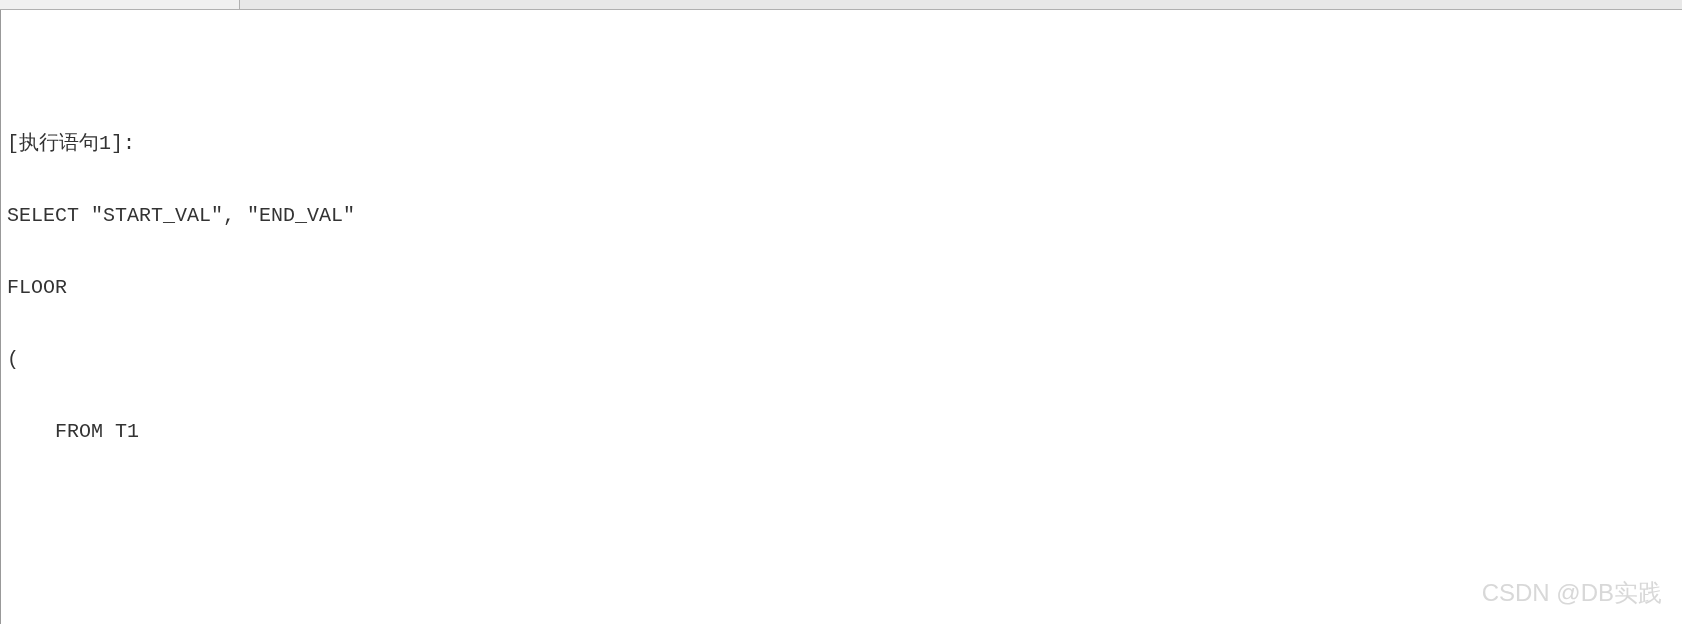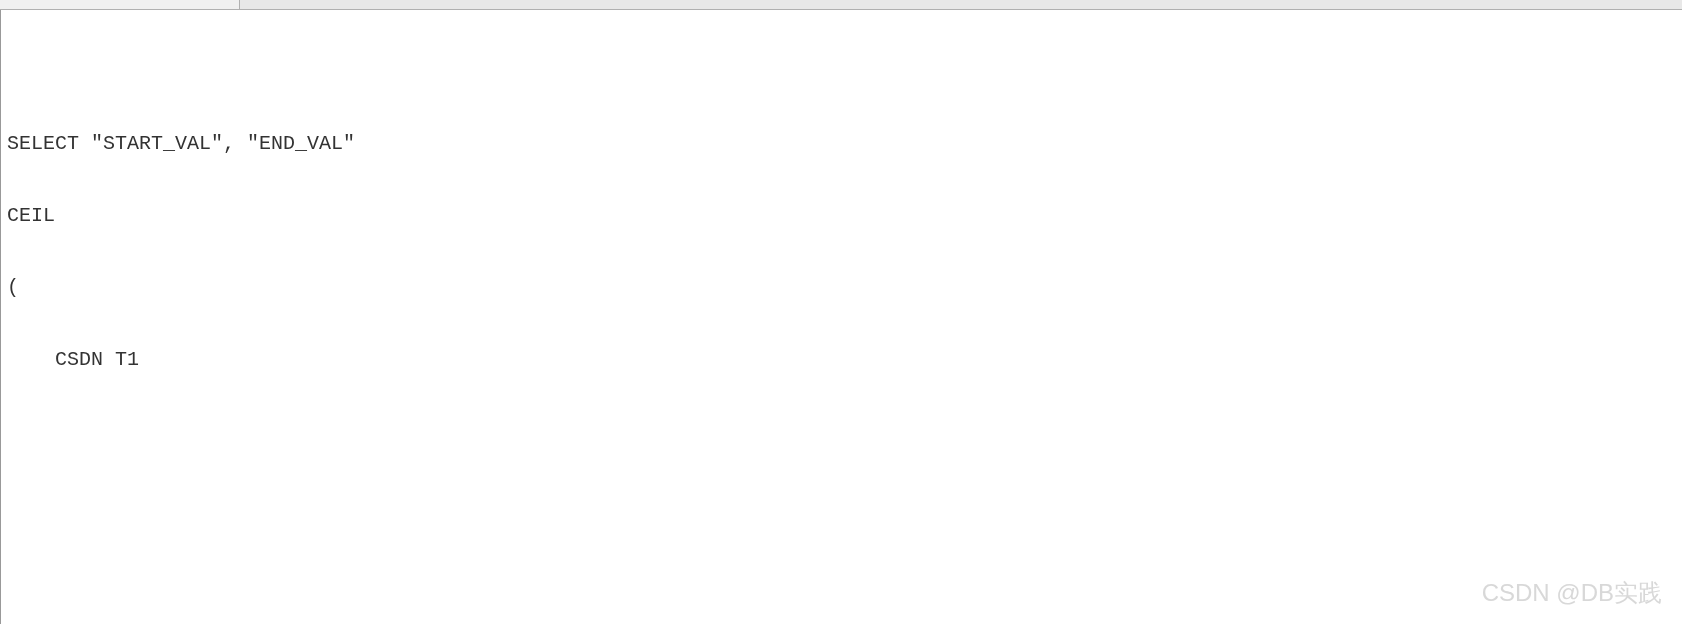--- a/index.html
+++ b/index.html
@@ -53,24 +53,25 @@
   </style>
 </head>
 <body>
 
 <div class="top-bar">
   <div class="top-bar-segment"></div>
 </div>
 
 <div class="content">
 <div class="space-line"></div>
+<div class="line">[执行语句1]:</div>
 <div class="line">SELECT "START_VAL", "END_VAL"</div>
-<div class="line">CEIL</div>
+<div class="line">FLOOR</div>
 <div class="line">(</div>
-<div class="line">    CSDN T1</div>
+<div class="line">    FROM T1</div>
 
 
 
 
 
 
 
 
 </div>
 

